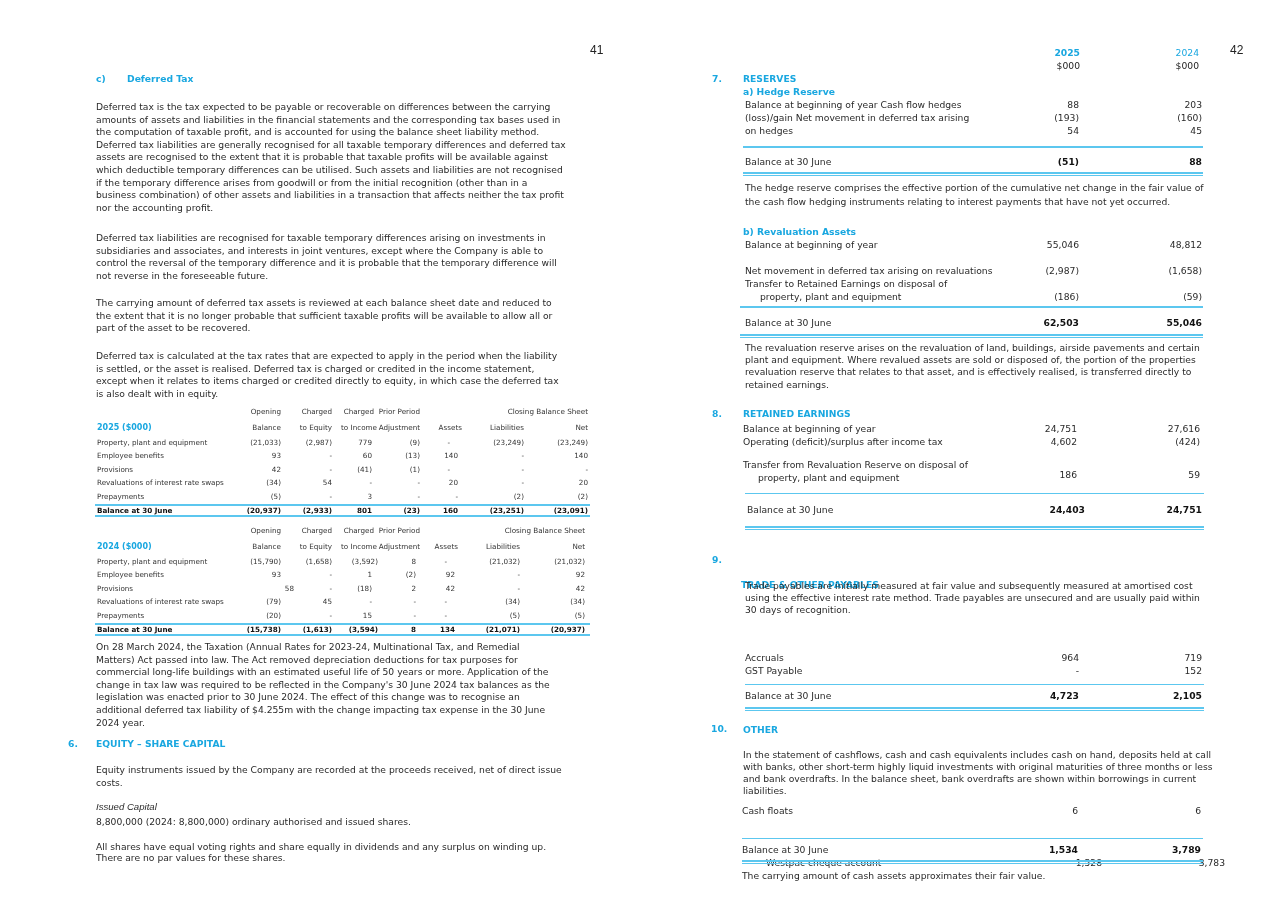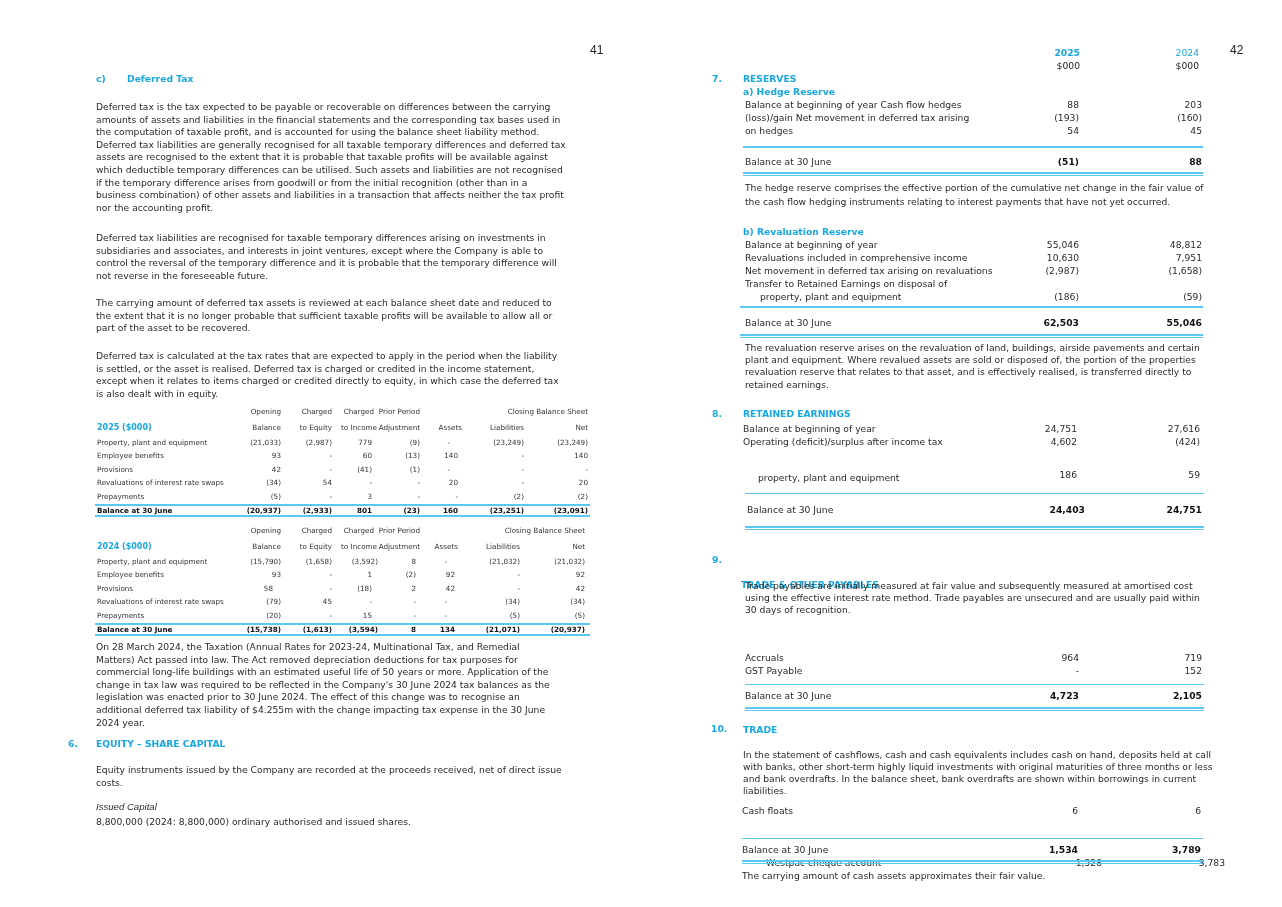--- a/index.html
+++ b/index.html
@@ -157,21 +157,21 @@
       <span class="num" style="right:309px;">93</span>
       <span class="num" style="right:258px;">-</span>
       <span class="num" style="right:218px;">1</span>
       <span class="num" style="right:174px;">(2)</span>
       <span class="num" style="right:135px;">92</span>
       <span class="num" style="right:70px;">-</span>
       <span class="num" style="right:5px;">92</span>
     </div>
     <div class="dt-row">
       <span class="c-label">Provisions</span>
-      <span class="num" style="right:317px;">58</span>
+      <span class="num" style="right:296px;">58</span>
       <span class="num" style="right:258px;">-</span>
       <span class="num" style="right:218px;">(18)</span>
       <span class="num" style="right:174px;">2</span>
       <span class="num" style="right:135px;">42</span>
       <span class="num" style="right:70px;">-</span>
       <span class="num" style="right:5px;">42</span>
     </div>
     <div class="dt-row">
       <span class="c-label">Revaluations of interest rate swaps</span>
       <span class="num" style="right:309px;">(79)</span>
@@ -204,20 +204,21 @@
     </div>
   </div>
 
   <div class="para" style="left:96px; top:641px; width:460px;">On 28 March 2024, the Taxation (Annual Rates for 2023-24, Multinational Tax, and Remedial Matters) Act passed into law. The Act removed depreciation deductions for tax purposes for commercial long-life buildings with an estimated useful life of 50 years or more. Application of the change in tax law was required to be reflected in the Company's 30 June 2024 tax balances as the legislation was enacted prior to 30 June 2024. The effect of this change was to recognise an additional deferred tax liability of $4.255m with the change impacting tax expense in the 30 June 2024 year.</div>
 
   <div class="sec-num" style="left:68px; top:738px;">6.</div>
   <div class="abs h-blue" style="left:96px; top:738px;">EQUITY – SHARE CAPITAL</div>
   <div class="para" style="left:96px; top:764px; width:470px;">Equity instruments issued by the Company are recorded at the proceeds received, net of direct issue costs.</div>
   <div class="para" style="left:96px; top:801px; font-style:italic; font-family:'Liberation Sans', sans-serif; font-size:9.6px;">Issued Capital</div>
   <div class="para" style="left:96px; top:816px; width:470px;">8,800,000 (2024: 8,800,000) ordinary authorised and issued shares.</div>
+  <div class="para" style="left:96px; top:841px; width:470px; line-height:11px;">All shares have equal voting rights and share equally in dividends and any surplus on winding up. There are no par values for these shares.</div>
 
   <div class="page-num" style="left:1230px; top:43px;">42</div>
 
   <div class="col-head" style="left:1030px; width:50px; top:46px; color:#19a7e0; font-weight:bold;">2025</div>
   <div class="col-head" style="left:1149px; width:50px; top:46px; color:#19a7e0;">2024</div>
   <div class="col-head" style="left:1030px; width:50px; top:59px;">$000</div>
   <div class="col-head" style="left:1149px; width:50px; top:59px;">$000</div>
 
   <div class="sec-num" style="left:712px; top:73px;">7.</div>
   <div class="abs h-blue" style="left:743px; top:73px;">RESERVES</div>
@@ -240,30 +241,25 @@
   </div>
   <div class="rule" style="left:743px; top:146px; width:460px;"></div>
   <div class="rt-row bold" style="top:155px;">
     <span class="lbl">Balance at 30 June</span>
     <span class="v25">(51)</span>
     <span class="v24">88</span>
   </div>
   <div class="drule" style="left:743px; top:172px; width:460px;"></div>
   <div class="para" style="left:745px; top:181px; width:465px; line-height:14px;">The hedge reserve comprises the effective portion of the cumulative net change in the fair value of the cash flow hedging instruments relating to interest payments that have not yet occurred.</div>
 
-  <div class="abs h-blue" style="left:743px; top:226px;">b) Revaluation Reserve</div>
+  <div class="abs h-blue" style="left:743px; top:226px;">b) Revaluation Assets</div>
   <div class="rt-row" style="top:238px;">
     <span class="lbl">Balance at beginning of year</span>
     <span class="v25">55,046</span>
     <span class="v24">48,812</span>
-  </div>
-  <div class="rt-row" style="top:251px;">
-    <span class="lbl">Revaluations included in comprehensive income</span>
-    <span class="v25">10,630</span>
-    <span class="v24">7,951</span>
   </div>
   <div class="rt-row" style="top:264px;">
     <span class="lbl">Net movement in deferred tax arising on revaluations</span>
     <span class="v25">(2,987)</span>
     <span class="v24">(1,658)</span>
   </div>
   <div class="rt-row" style="top:277px;">
     <span class="lbl">Transfer to Retained Earnings on disposal of</span>
   </div>
   <div class="rt-row" style="top:290px;">
@@ -284,20 +280,23 @@
   <div class="abs h-blue" style="left:743px; top:408px;">RETAINED EARNINGS</div>
   <div class="rt-row" style="top:422px; left:743px;">
     <span class="lbl">Balance at beginning of year</span>
     <span class="v25">24,751</span>
     <span class="v24">27,616</span>
   </div>
   <div class="rt-row" style="top:435px; left:743px;">
     <span class="lbl">Operating (deficit)/surplus after income tax</span>
     <span class="v25">4,602</span>
     <span class="v24">(424)</span>
+  </div>
+  <div class="rt-row" style="top:458px; left:743px;">
+    <span class="lbl">Transfer from Revaluation Reserve on disposal of</span>
   </div>
   <div class="rt-row" style="top:471px; left:743px;">
     <span class="lbl" style="left:15px;">property, plant and equipment</span>
     <span class="v25" style="top:-3px;">186</span>
     <span class="v24" style="top:-3px;">59</span>
   </div>
   <div class="rule" style="left:745px; top:493px; width:459px; height:1px;"></div>
   <div class="rt-row bold" style="top:503px; left:747px; width:458px;">
     <span class="lbl">Balance at 30 June</span>
     <span class="v25" style="right:120px;">24,403</span>
@@ -320,21 +319,21 @@
   </div>
   <div class="rule" style="left:745px; top:684px; width:459px; height:1px;"></div>
   <div class="rt-row bold" style="top:689px;">
     <span class="lbl">Balance at 30 June</span>
     <span class="v25">4,723</span>
     <span class="v24">2,105</span>
   </div>
   <div class="drule" style="left:745px; top:707px; width:459px;"></div>
 
   <div class="sec-num" style="left:711px; top:723px;">10.</div>
-  <div class="abs h-blue" style="left:743px; top:724px;">TRADE</div>
+  <div class="abs h-blue" style="left:743px; top:724px;">OTHER</div>
   <div class="para" style="left:743px; top:749px; width:470px; line-height:12px;">In the statement of cashflows, cash and cash equivalents includes cash on hand, deposits held at call with banks, other short-term highly liquid investments with original maturities of three months or less and bank overdrafts. In the balance sheet, bank overdrafts are shown within borrowings in current liabilities.</div>
   <div class="rt-row" style="top:804px; left:742px; width:460px;">
     <span class="lbl">Cash floats</span>
     <span class="v25" style="right:124px;">6</span>
     <span class="v24" style="right:1px;">6</span>
   </div>
   <div class="rt-row" style="top:856px; left:742px; width:460px;margin-left:24px;">
     <span class="lbl">Westpac cheque account</span>
     <span class="v25" style="right:124px;">1,528</span>
     <span class="v24" style="right:1px;">3,783</span>

